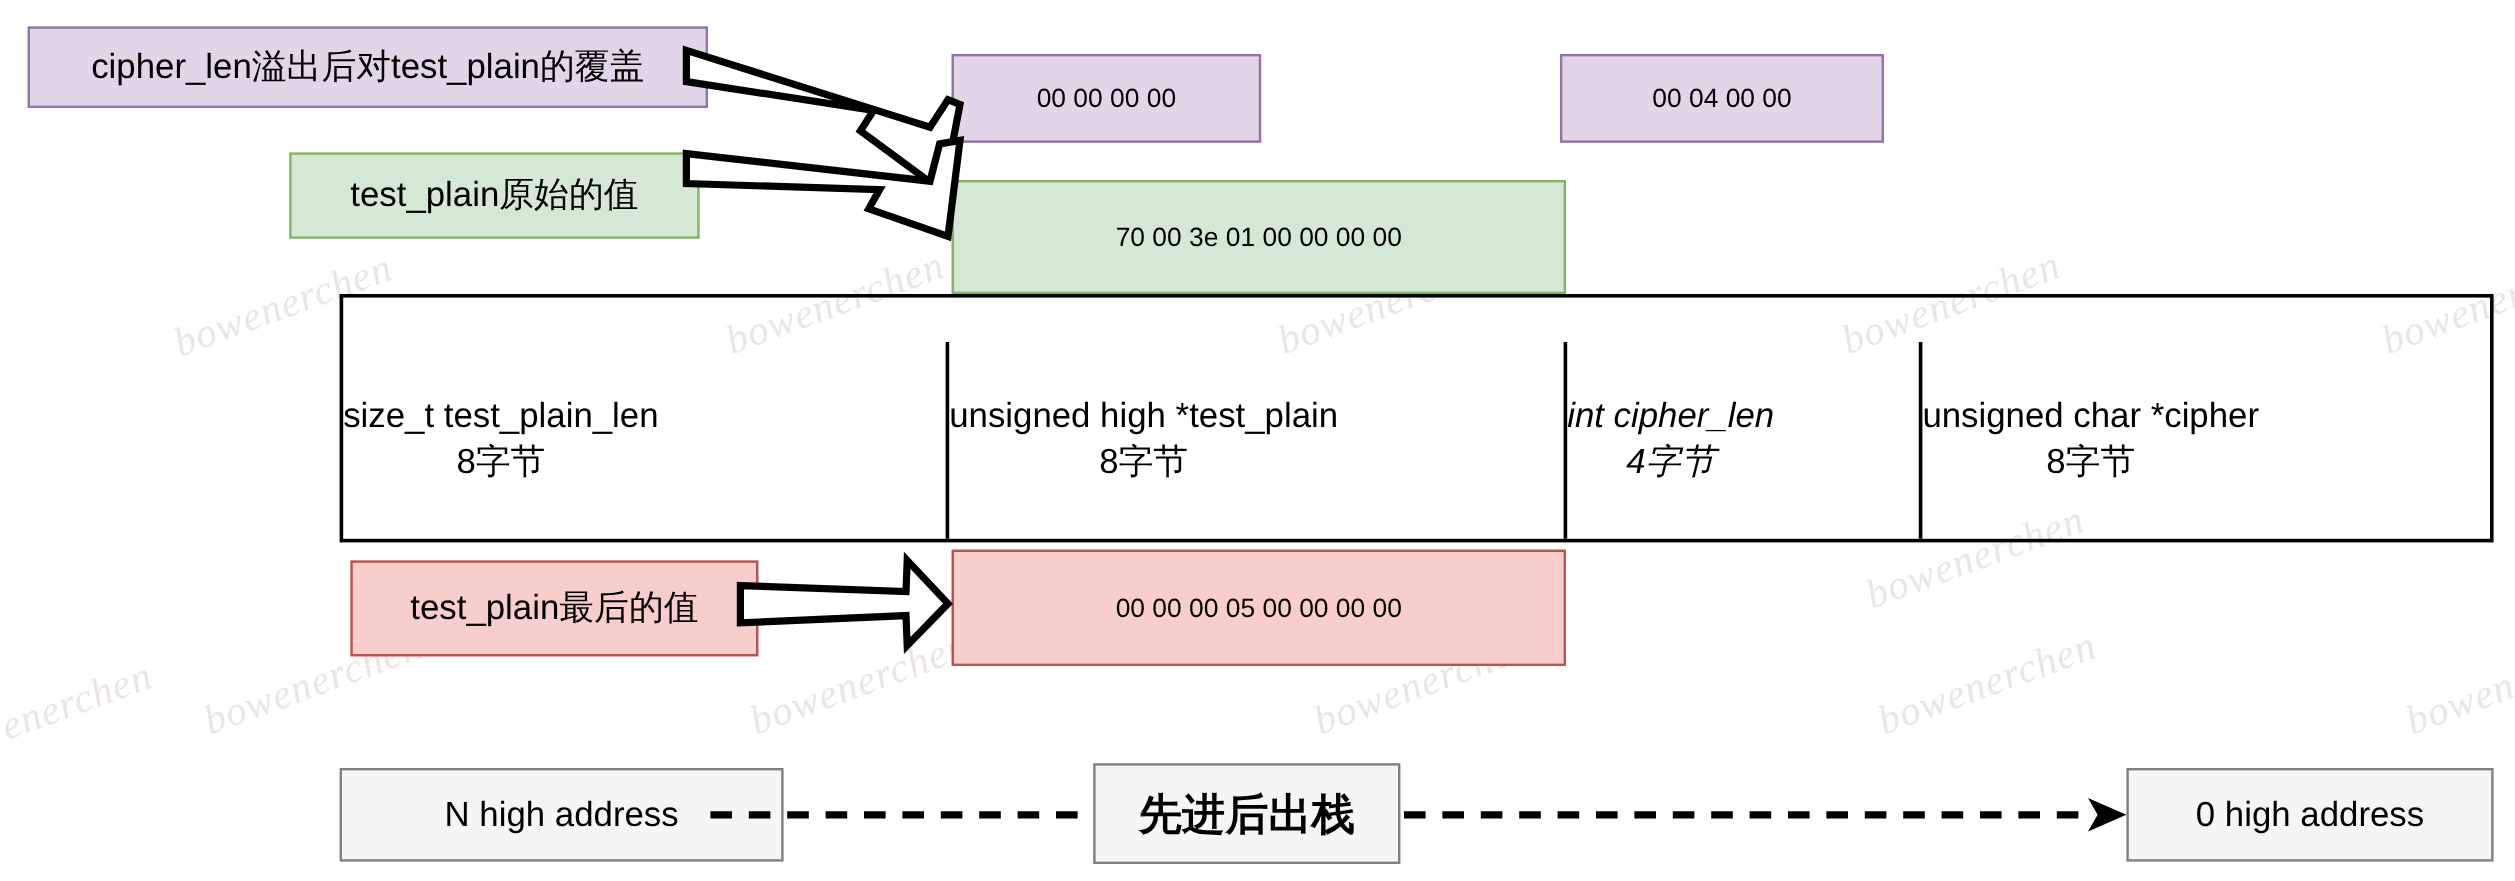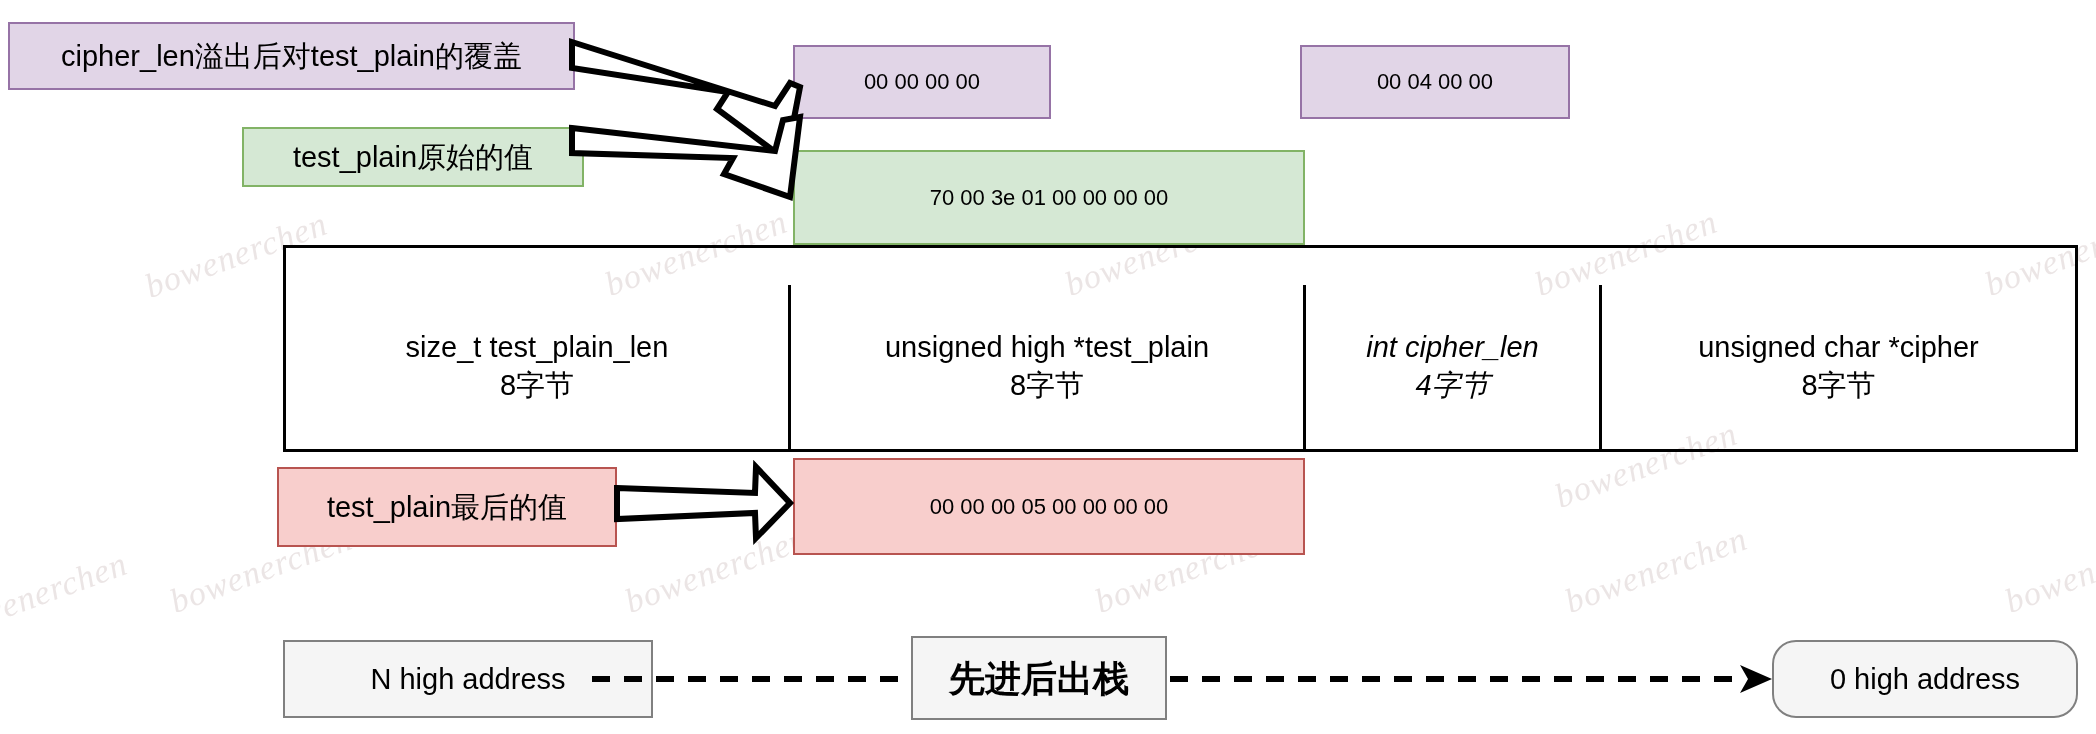--- a/index.html
+++ b/index.html
@@ -35,36 +35,36 @@
     justify-content:center;
     text-align:center;
     line-height:1.25;
     z-index:3;
   }
   .purple{background:#e1d5e7;border:2px solid #9673a6;}
   .green {background:#d5e8d4;border:2px solid #82b366;}
   .red   {background:#f8cecc;border:2px solid #b85450;}
   .grey  {background:#f5f5f5;border:2px solid #808080;}
 
-  .lbl{font-size:29px;}
+  .lbl{font-size:29px;margin-left:15px;}
   .hex{font-size:22px;}
 
   
   #struct-table{
     position:absolute;
     left:283px;top:245px;width:1795px;height:207px;
     box-sizing:border-box;
     border:3px solid #000;
     display:flex;
     background:transparent;
     z-index:2;
   }
   .cell{
     box-sizing:border-box;
-    display:flex;align-items:center;justify-content:center;
+    display:flex;align-items:center;justify-content:flex-start;
     text-align:center;
     font-size:29px;
     line-height:1.3;
     border-right:3px solid #000;
     background:transparent;
     margin-top:37px;
   }
   .cell:last-child{border-right:none;}
   .c1{width:505px;}
   .c2{width:515px;}
@@ -94,21 +94,21 @@
     <div class="wm" style="left:165px;  top:585px;">bowenerchen</div>
     <div class="wm" style="left:620px;  top:585px;">bowenerchen</div>
     <div class="wm" style="left:1090px; top:585px;">bowenerchen</div>
     <div class="wm" style="left:1560px; top:585px;">bowenerchen</div>
     <div class="wm" style="left:2000px; top:585px;">bowenerchen</div>
     <div class="wm" style="left:1550px; top:480px;">bowenerchen</div>
   </div>
 
   <div class="box purple lbl" style="left:8px;top:22px;width:567px;height:68px;">cipher_len溢出后对test_plain的覆盖</div>
 
-  <div class="box green lbl" style="left:242px;top:127px;width:342px;height:60px;">test_plain原始的值</div>
+  <div class="box green lbl" style="left:226px;top:127px;width:342px;height:72px;">test_plain原始的值</div>
 
   <div class="box red lbl" style="left:277px;top:467px;width:340px;height:80px;">test_plain最后的值</div>
 
   <div class="box purple hex" style="left:793px;top:45px;width:258px;height:74px;">00 00 00 00</div>
 
   <div class="box purple hex" style="left:1300px;top:45px;width:270px;height:74px;">00 04 00 00</div>
 
   <div class="box green hex" style="left:793px;top:150px;width:512px;height:95px;">70 00 3e 01 00 00 00 00</div>
 
   <div class="box red hex" style="left:793px;top:458px;width:512px;height:97px;">00 00 00 05 00 00 00 00</div>
@@ -137,21 +137,21 @@
         <div>unsigned char *cipher</div>
         <div>8字节</div>
       </div>
     </div>
   </div>
 
   <div class="box grey addr" style="left:283px;top:640px;width:370px;height:78px;">N high address</div>
 
   <div class="box grey bold-cn" style="left:911px;top:636px;width:256px;height:84px;">先进后出栈</div>
 
-  <div class="box grey addr" style="left:1772px;top:640px;width:306px;height:78px;border-radius:24px;">0 high address</div>
+  <div class="box grey addr" style="left:1772px;top:640px;width:306px;height:78px;">0 high address</div>
 
   <svg id="vec" width="2096" height="734" viewBox="0 0 2096 734">
 
     <polygon class="blockarrow" points="572,42 775,106 790,83 800,87 786,160 717,109 728,92 572,68"></polygon>
 
     <polygon class="blockarrow" points="572,128 775,151 783,120 800,117 790,197 724,174 733,158 572,153"></polygon>
 
     <polygon class="blockarrow" points="617,488 755,493 756,467 790,503 756,538 755,513 617,519"></polygon>
 
     <line class="dash" x1="592" y1="679" x2="907" y2="679"></line>

